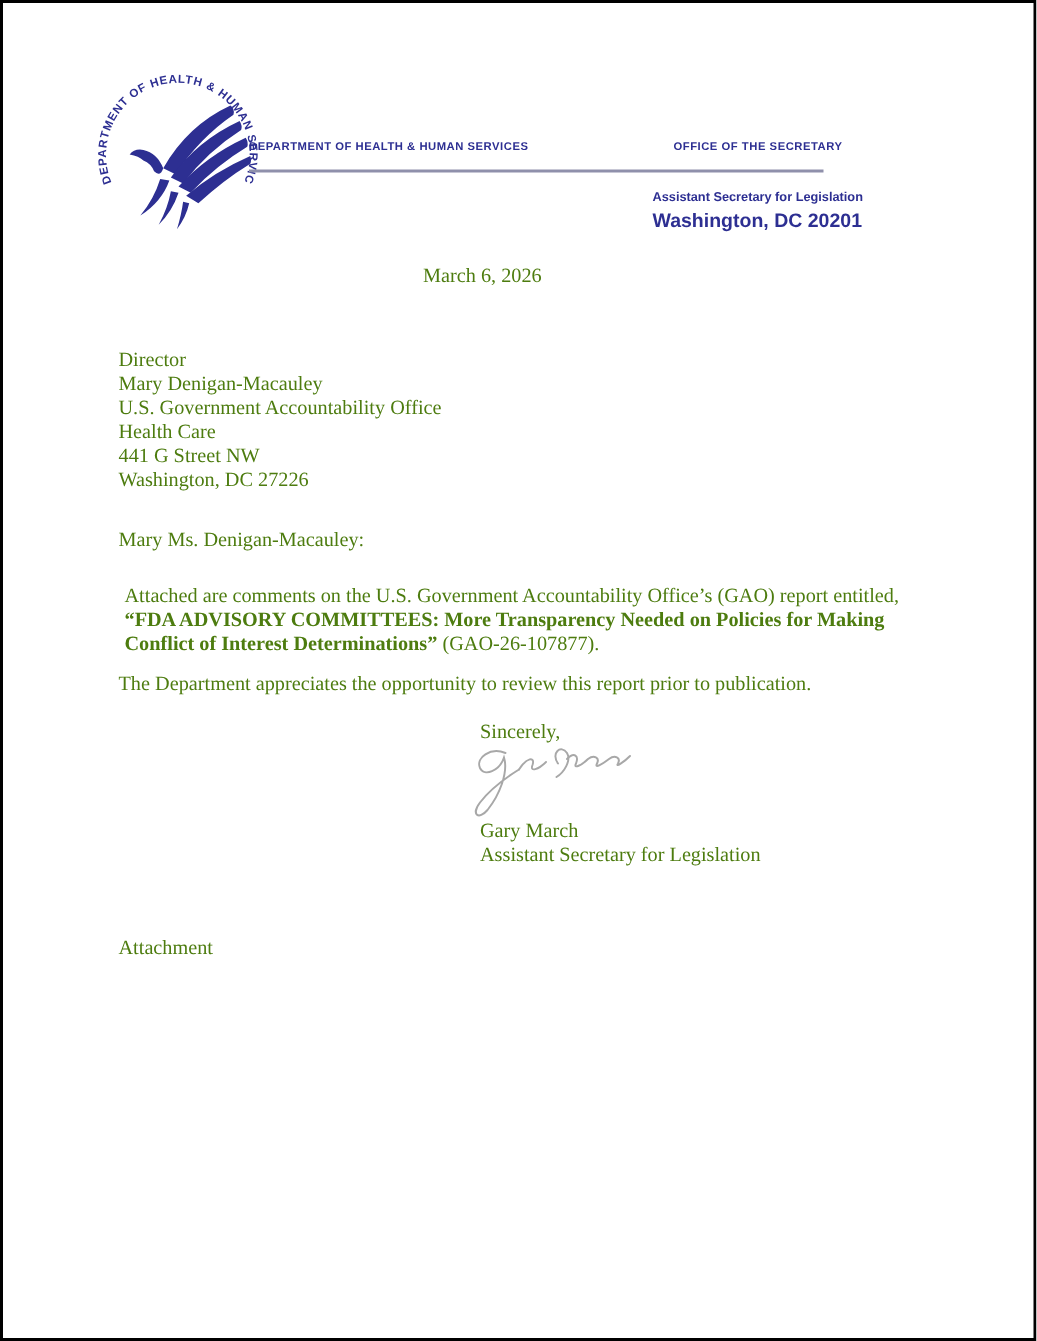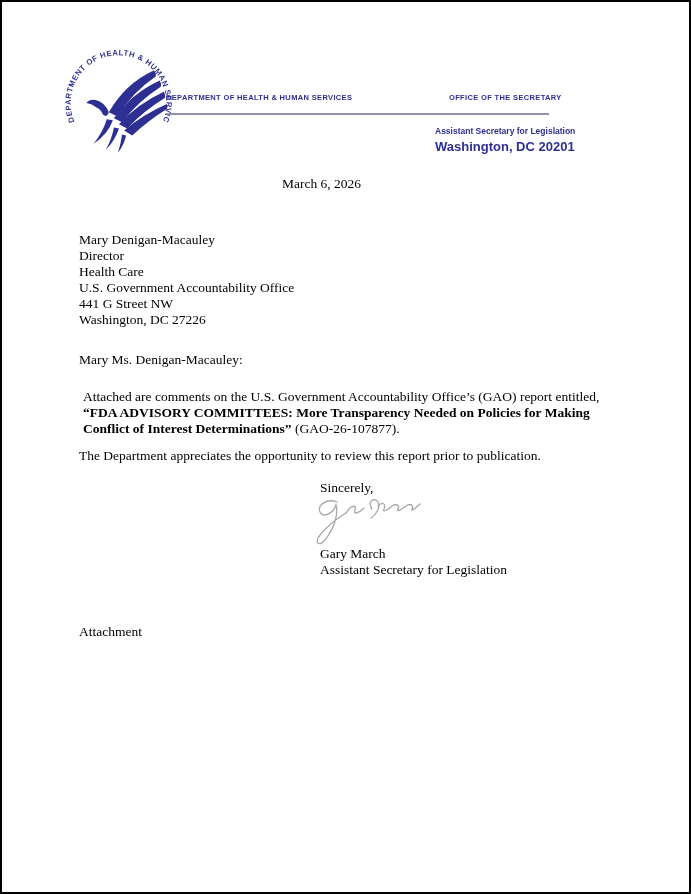--- a/index.html
+++ b/index.html
@@ -62,21 +62,21 @@
     left: 433px;
     top: 137px;
     font-size: 13px;
     white-space: nowrap;
   }
 
   
   .serif-13 {
     font-size: 13.5px;
     line-height: 16px;
-    color: #000000;
+    color: #4d7c0f;
   }
   .date       { left: 280px; top: 174px; }
   .recipient  { left: 77px;  top: 230px; }
   .salutation { left: 77px;  top: 350px; }
   .p1         { left: 77px;  top: 383px; width: 542px; margin: 4px; }
   .p2         { left: 77px;  top: 446px; width: 542px; margin: 0; }
   .closing    { left: 318px; top: 478px; }
   .signature  { left: 304px; top: 491px; width: 132px; height: 54px; }
   .signer-name  { left: 318px; top: 544px; }
   .signer-title { left: 318px; top: 560px; }
@@ -113,24 +113,24 @@
 
   <div class="abs lh-sans dept">DEPARTMENT OF HEALTH &amp; HUMAN SERVICES</div>
   <div class="abs lh-sans office">OFFICE OF THE SECRETARY</div>
   <div class="abs rule"></div>
   <div class="abs lh-sans suboffice">Assistant Secretary for Legislation</div>
   <div class="abs lh-sans subaddr">Washington, DC 20201</div>
 
   <div class="abs serif-13 date">March 6, 2026</div>
 
   <div class="abs serif-13 recipient">
+    <div>Director</div>
     <div>Mary Denigan-Macauley</div>
-    <div>Director</div>
+    <div>U.S. Government Accountability Office</div>
     <div>Health Care</div>
-    <div>U.S. Government Accountability Office</div>
     <div>441 G Street NW</div>
     <div>Washington, DC 27226</div>
   </div>
 
   <div class="abs serif-13 salutation">Mary Ms. Denigan-Macauley:</div>
 
   <p class="abs serif-13 p1">
     <span>Attached are comments on the U.S. Government Accountability Office’s (GAO) report entitled, </span><span class="bold">“FDA ADVISORY COMMITTEES: More Transparency Needed on Policies for Making Conflict of Interest Determinations”</span><span> (GAO-26-107877).</span>
   </p>
 

